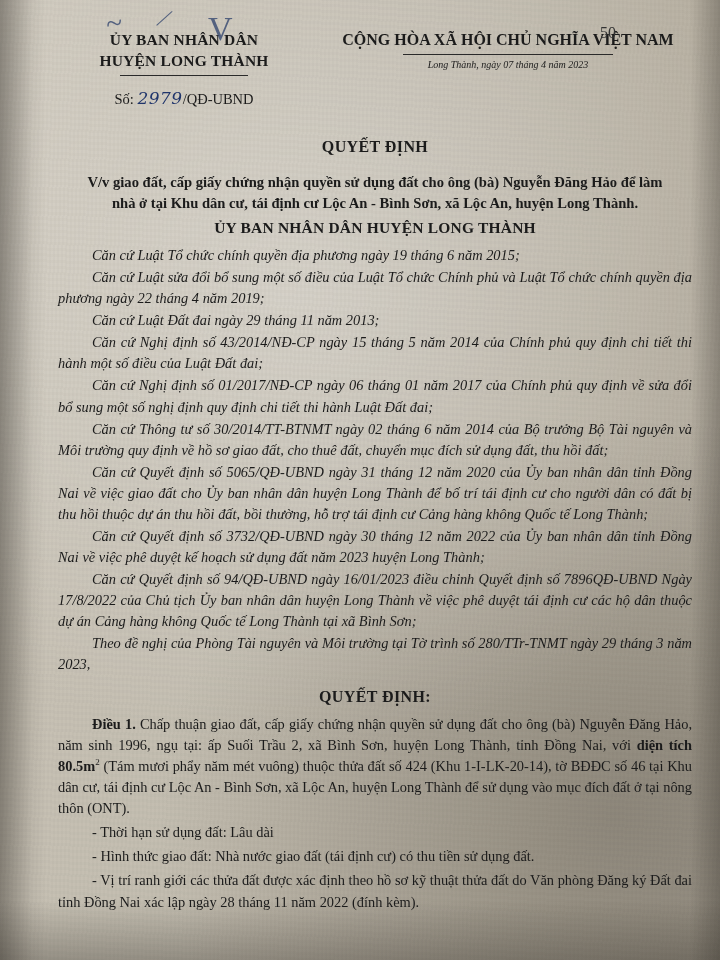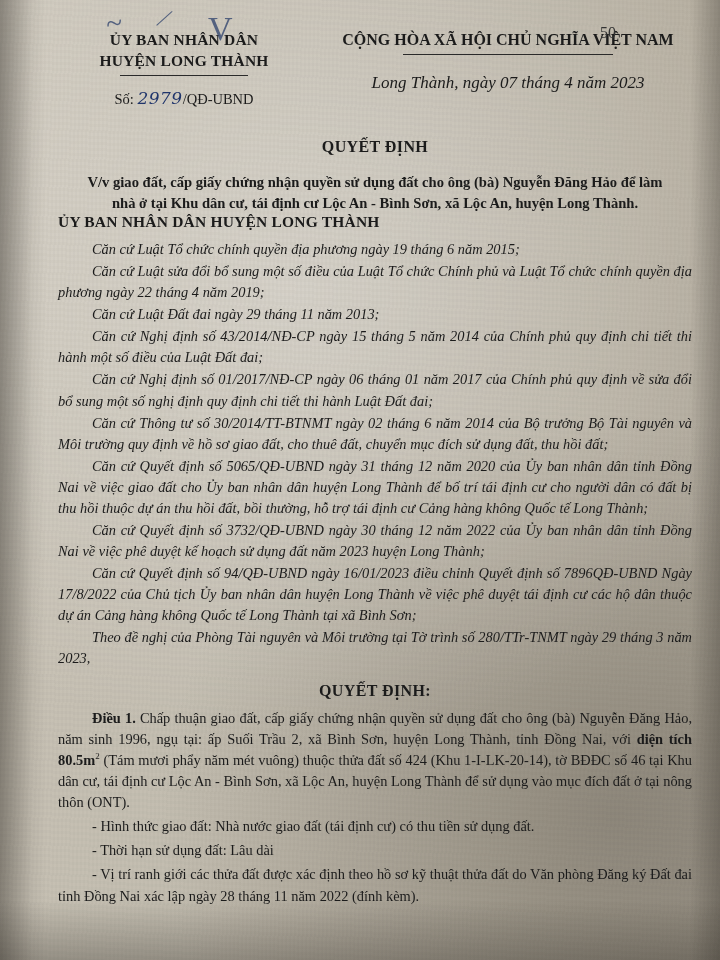--- a/index.html
+++ b/index.html
@@ -107,23 +107,23 @@
     text-align: center;
   }
   .so-handwritten {
     font-family: "DejaVu Serif", serif;
     color: #20356b;
     font-size: 17px;
     font-style: italic;
     letter-spacing: .5px;
   }
   .place-date {
-    margin-top: 18px;
+    margin-top: 4px;
     font-style: italic;
-    font-size: 17px;
+    font-size: 10px;
     text-align: center;
   }
   .page-num {
     position: absolute;
     right: 76px;
     top: 16px;
     font-size: 16px;
     color: #333;
   }
   
@@ -136,24 +136,24 @@
   }
   .subject {
     margin-top: 16px;
     text-align: center;
     font-size: 14.6px;
     line-height: 1.42;
     font-weight: bold;
     padding: 0 24px;
   }
   .issuer {
-    text-align: left;
+    text-align: center;
     font-weight: bold;
     font-size: 15.5px;
-    margin-top: 0;
+    margin-top: 6px;
     letter-spacing: .2px;
   }
   
   .body {
     margin-top: 8px;
     font-size: 14.4px;
     line-height: 1.46;
     text-align: justify;
   }
   .p-italic {
@@ -230,19 +230,19 @@
       <p class="p-italic">Căn cứ Thông tư số 30/2014/TT-BTNMT ngày 02 tháng 6 năm 2014 của Bộ trưởng Bộ Tài nguyên và Môi trường quy định về hồ sơ giao đất, cho thuê đất, chuyển mục đích sử dụng đất, thu hồi đất;</p>
       <p class="p-italic">Căn cứ Quyết định số 5065/QĐ-UBND ngày 31 tháng 12 năm 2020 của Ủy ban nhân dân tỉnh Đồng Nai về việc giao đất cho Ủy ban nhân dân huyện Long Thành để bố trí tái định cư cho người dân có đất bị thu hồi thuộc dự án thu hồi đất, bồi thường, hỗ trợ tái định cư Cảng hàng không Quốc tế Long Thành;</p>
       <p class="p-italic">Căn cứ Quyết định số 3732/QĐ-UBND ngày 30 tháng 12 năm 2022 của Ủy ban nhân dân tỉnh Đồng Nai về việc phê duyệt kế hoạch sử dụng đất năm 2023 huyện Long Thành;</p>
       <p class="p-italic">Căn cứ Quyết định số 94/QĐ-UBND ngày 16/01/2023  điều chỉnh Quyết định số 7896QĐ-UBND Ngày 17/8/2022 của Chủ tịch Ủy ban nhân dân huyện Long Thành về việc phê duyệt tái định cư các hộ dân thuộc dự án Cảng hàng không Quốc tế Long Thành tại xã Bình Sơn;</p>
       <p class="p-italic">Theo đề nghị của Phòng Tài nguyên và Môi trường tại Tờ trình số 280/TTr-TNMT ngày 29 tháng 3 năm 2023,</p>
 
       <div class="decide">QUYẾT ĐỊNH:</div>
 
       <p class="p-norm"><b>Điều 1.</b><span> Chấp thuận giao đất, cấp giấy chứng nhận quyền sử dụng đất cho ông (bà) Nguyễn Đăng Hảo, năm sinh 1996, ngụ tại: ấp Suối Trầu 2, xã Bình Sơn, huyện Long Thành, tỉnh Đồng Nai, với </span><b>diện tích 80.5m</b><sup>2</sup><span> (Tám mươi phẩy năm mét vuông) thuộc thửa đất số 424 (Khu 1-I-LK-20-14), tờ BĐĐC số 46 tại Khu dân cư, tái định cư Lộc An - Bình Sơn, xã Lộc An, huyện Long Thành để sử dụng vào mục đích đất ở tại nông thôn (ONT).</span></p>
 
+      <p class="dash">- Thời hạn sử dụng đất: Lâu dài</p>
       <p class="dash">- Hình thức giao đất: Nhà nước giao đất (tái định cư) có thu tiền sử dụng đất.</p>
-      <p class="dash">- Thời hạn sử dụng đất: Lâu dài</p>
       <p class="dash">- Vị trí ranh giới các thửa đất được xác định theo hồ sơ kỹ thuật thửa đất do Văn phòng Đăng ký Đất đai tỉnh Đồng Nai xác lập ngày 28 tháng 11 năm 2022 (đính kèm).</p>
     </div>
 
   </div>
 </div>
 
 </body></html>

